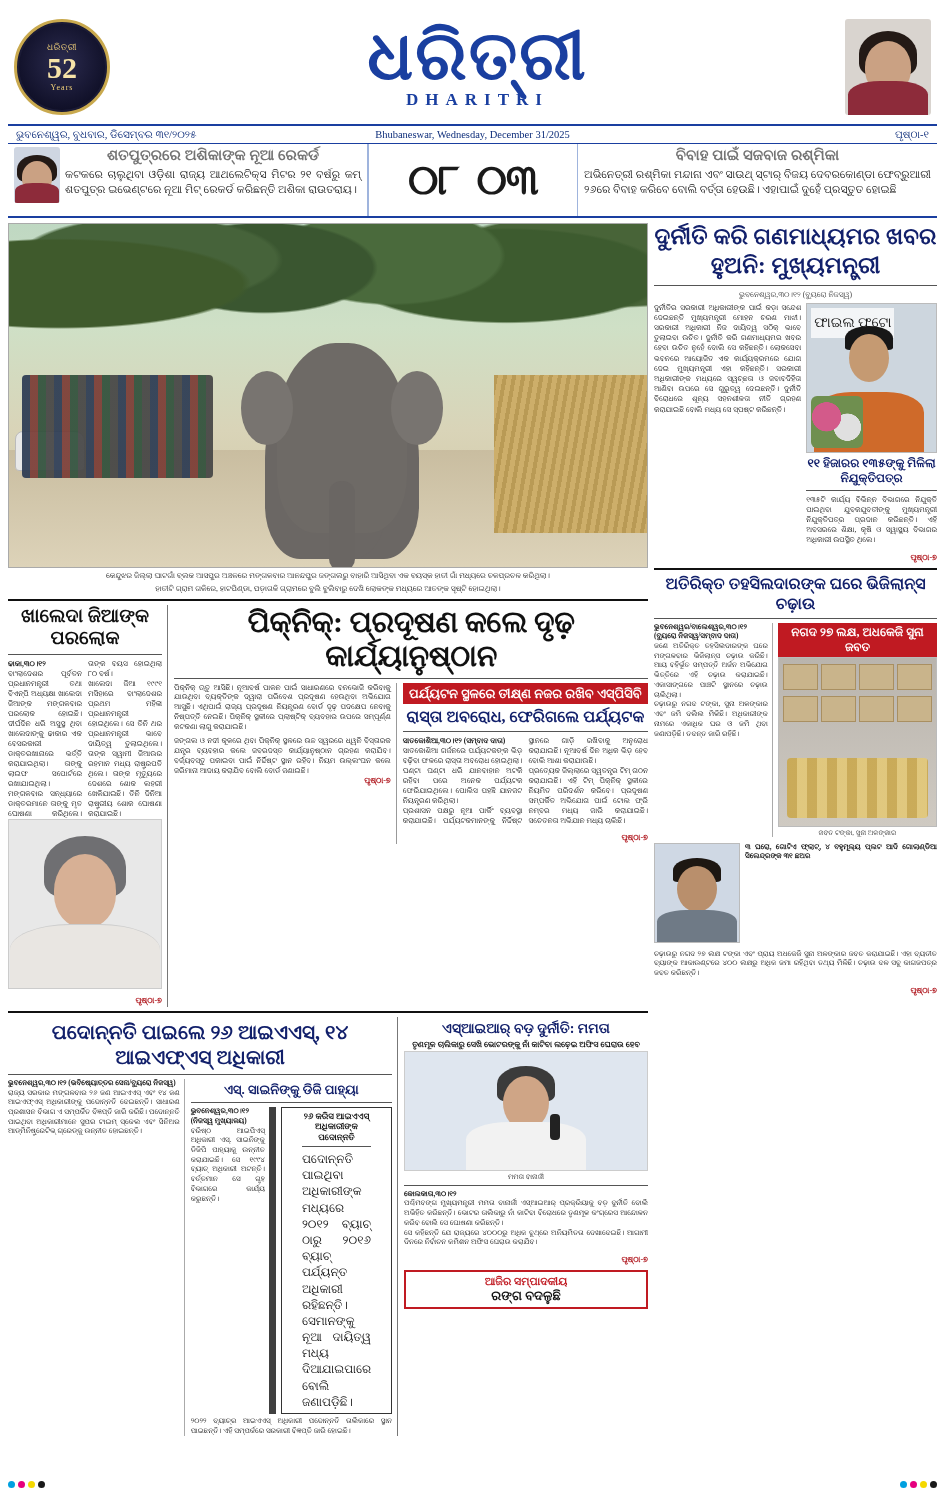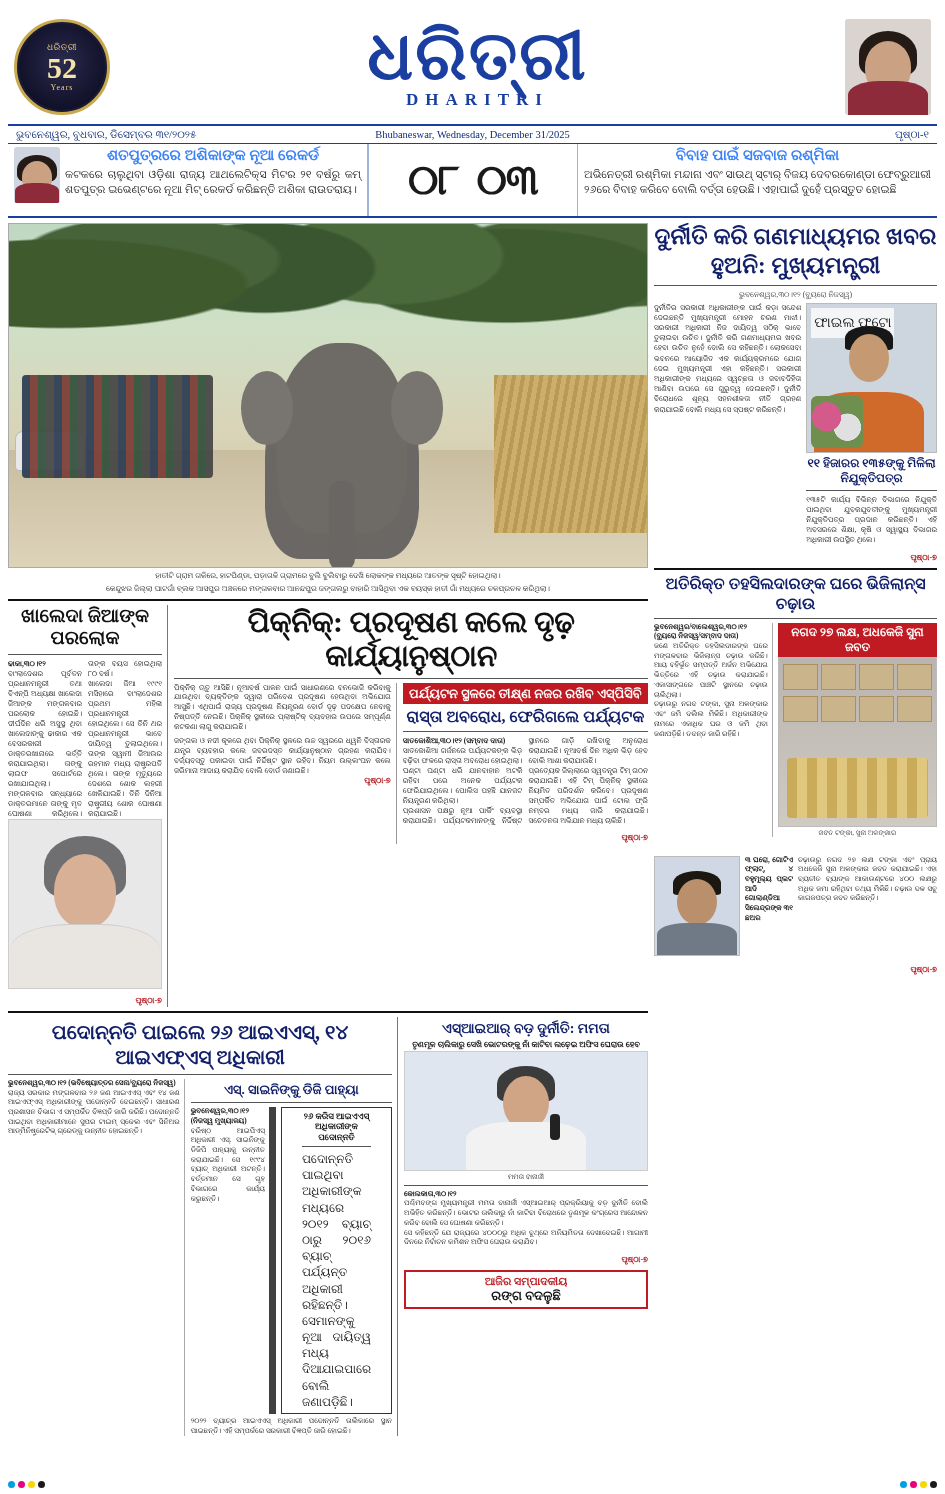--- a/index.html
+++ b/index.html
@@ -30,21 +30,21 @@
   
   .datebar { display:flex; align-items:center; border-top:2px solid #1a3fa0; border-bottom:1px solid #1a3fa0; height:20px; font-size:10.5px; color:#0d2d7a; padding:0 8px; }
   .datebar .l { width:30%; }
   .datebar .c { width:40%; text-align:center; }
   .datebar .r { width:30%; text-align:right; }
 
   
   .teaser { display:flex; border-bottom:2px solid #1a3fa0; height:74px; }
   .teaser-col { flex:1; padding:3px 6px; border-right:1px solid #9fb4dd; }
   .teaser-col:last-child { border-right:none; }
-  .teaser-h { color:#3b82f6; font-weight:bold; font-size:15px; text-align:center; line-height:1.15; }
+  .teaser-h { color:#737373; font-weight:bold; font-size:15px; text-align:center; line-height:1.15; }
   .teaser-p { font-size:11px; line-height:1.3; text-align:justify; color:#222; margin-top:3px; }
   .big-temp { width:210px; display:flex; align-items:center; justify-content:center; gap:18px; border-right:1px solid #9fb4dd; border-left:1px solid #9fb4dd; }
   .big-temp span { font-size:42px; font-weight:bold; color:#1a1a1a; letter-spacing:-1px; }
   .t-avatar { width:46px; height:56px; border-radius:3px; overflow:hidden; position:relative; background:#cfd6e2; float:left; margin:0 5px 0 0; }
 
   
   .main { display:flex; gap:6px; margin-top:5px; }
   .col-left { width:640px; }
   .col-right { width:283px; }
 
@@ -175,22 +175,22 @@
         <div class="trees"></div>
         <div class="road"></div>
         <div class="car"></div>
         <div class="crowd"></div>
         <div class="straw"></div>
         <div class="elephant">
           <div class="ear-l"></div>
           <div class="ear-r"></div>
         </div>
       </div>
+      <div class="caption">କେନ୍ଦୁଝର ଜିଲ୍ଲା ଘାଟଗାଁ ବ୍ଲକ ଆସପୁର ଅଞ୍ଚଳରେ ମଙ୍ଗଳବାର ଆନନ୍ଦପୁର ଜଙ୍ଗଲରୁ ବାହାରି ଆସିଥିବା ଏକ ବୟସ୍କ ହାତୀ ଗାଁ ମଧ୍ୟରେ ଚଳପ୍ରଚଳ କରିଥିଲା।</div>
       <div class="caption">ହାତୀଟି ଗ୍ରାମ ଗଳିରେ, ହାଟପିଣ୍ଡା, ପଡ଼ାଗଳି ଗ୍ରାମରେ ବୁଲି ବୁଲିବାରୁ ଦେଖି ଲୋକଙ୍କ ମଧ୍ୟରେ ଆତଙ୍କ ସୃଷ୍ଟି ହୋଇଥିଲା।</div>
-      <div class="caption">କେନ୍ଦୁଝର ଜିଲ୍ଲା ଘାଟଗାଁ ବ୍ଲକ ଆସପୁର ଅଞ୍ଚଳରେ ମଙ୍ଗଳବାର ଆନନ୍ଦପୁର ଜଙ୍ଗଲରୁ ବାହାରି ଆସିଥିବା ଏକ ବୟସ୍କ ହାତୀ ଗାଁ ମଧ୍ୟରେ ଚଳପ୍ରଚଳ କରିଥିଲା।</div>
 
       <div class="hr-thick"></div>
 
       <div style="display:flex; gap:6px;">
         <div style="width:160px; border-right:1px solid #777; padding-right:5px;">
           <div class="khaleda-head">ଖାଲେଦା ଜିଆଙ୍କ ପରଲୋକ</div>
           <div class="hr-thin"></div>
           <div style="font-size:7.4px; column-count:2; column-gap:6px; line-height:1.35; text-align:justify;">
             <div style="font-weight:bold">ଢାକା,୩୦।୧୨</div>
             <div>ବାଂଲାଦେଶର ପୂର୍ବତନ ପ୍ରଧାନମନ୍ତ୍ରୀ ତଥା ବିଏନ୍‌ପି ଅଧ୍ୟକ୍ଷା ଖାଲେଦା ଜିଆଙ୍କ ମଙ୍ଗଳବାର ପରଲୋକ ହୋଇଛି। ଦୀର୍ଘଦିନ ଧରି ଅସୁସ୍ଥ ଥିବା ଖାଲେଦାଙ୍କୁ ଢାକାର ଏକ ବେସରକାରୀ ଡାକ୍ତରଖାନାରେ ଭର୍ତ୍ତି କରାଯାଇଥିଲା। ତାଙ୍କୁ ଲାଇଫ ସପୋର୍ଟରେ ରଖାଯାଇଥିଲା। ମଙ୍ଗଳବାର ସନ୍ଧ୍ୟାରେ ଡାକ୍ତରମାନେ ତାଙ୍କୁ ମୃତ ଘୋଷଣା କରିଥିଲେ। ତାଙ୍କ ବୟସ ହୋଇଥିଲା ୮୦ ବର୍ଷ।</div>
@@ -331,21 +331,21 @@
                 <div class="note"></div>
                 <div class="note"></div>
                 <div class="note"></div>
                 <div class="note"></div>
               </div>
               <div class="gold"></div>
             </div>
             <div class="smallcap">ଜବତ ଟଙ୍କା, ସୁନା ଅଳଙ୍କାର</div>
           </div>
         </div>
-        <div style="display:flex; gap:5px; margin-top:19px;">
+        <div style="display:flex; gap:5px; margin-top:6px;flex-direction:column;">
           <div style="flex:1">
             <div class="man-photo">
               <div class="m-hair"></div>
               <div class="m-face"></div>
               <div class="m-body"></div>
             </div>
             <div style="font-size:7.2px; line-height:1.35; text-align:justify; font-weight:bold">୩ ଘରୋ, ଗୋଟିଏ ଫ୍ଲାଟ୍, ୪ ବହୁମୂଲ୍ୟ ପ୍ଲଟ ଆଦି ଗୋଲାଣ୍ଡିଆ ସିଲେନ୍ଦ୍ରଙ୍କ ୩୧ ଛଅର</div>
           </div>
           <div style="flex:1; font-size:7.2px; line-height:1.35; text-align:justify">ଚଢ଼ାଉରୁ ନଗଦ ୨୭ ଲକ୍ଷ ଟଙ୍କା ଏବଂ ପ୍ରାୟ ଅଧକେଜି ସୁନା ଅଳଙ୍କାର ଜବତ କରାଯାଇଛି। ଏହା ବ୍ୟତୀତ ବ୍ୟାଙ୍କ ଆକାଉଣ୍ଟରେ ୪୦୦ ଲକ୍ଷରୁ ଅଧିକ ଜମା ରହିଥିବା ତଥ୍ୟ ମିଳିଛି। ଚଢ଼ାଉ ଦଳ ସବୁ କାଗଜପତ୍ର ଜବତ କରିଛନ୍ତି।</div>
         </div>

